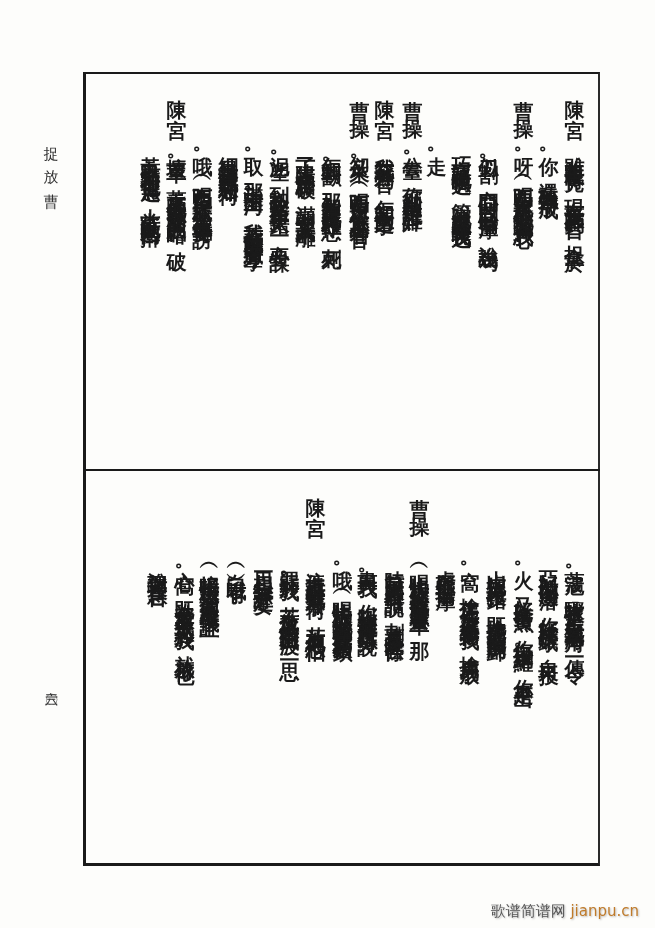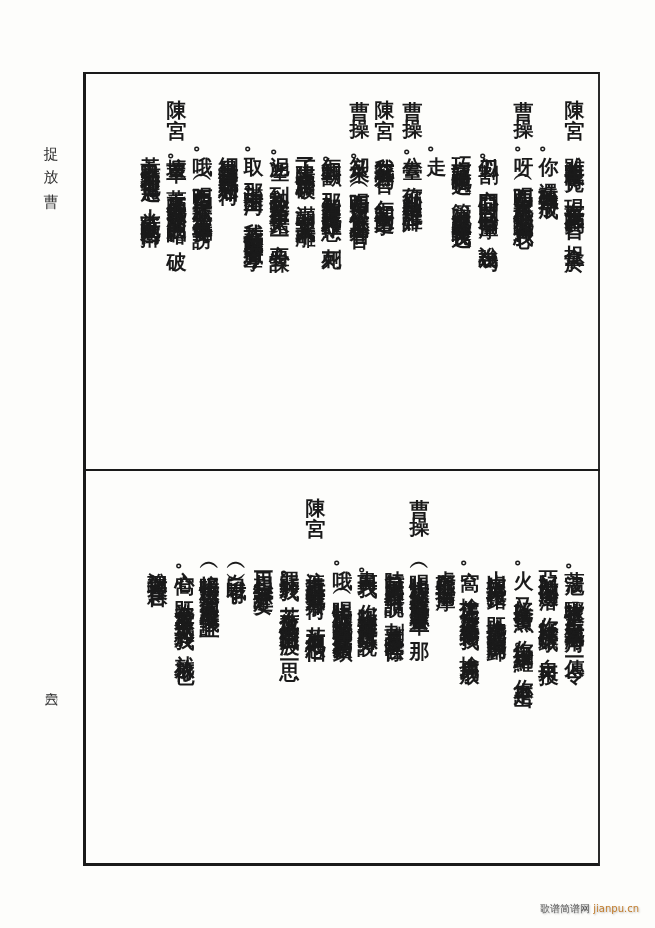--- a/index.html
+++ b/index.html
@@ -35,21 +35,21 @@
     writing-mode: vertical-rl; text-orientation: upright;
     font-size: 15px; letter-spacing: 24px; color: #333;
   }
   .pageno {
     position: absolute; left: 42px; top: 682px; width: 18px;
     writing-mode: vertical-rl; text-orientation: upright;
     font-size: 13px; letter-spacing: 1px; color: #333;
   }
   .watermark {
     position: absolute; right: 16px; top: 902px;
-    font-family: "DejaVu Sans", sans-serif; font-size: 10px; color: #555;
+    font-family: "DejaVu Sans", sans-serif; font-size: 15px; color: #555;
     text-shadow: 1px 1px 2px #bbb;
     text-align: right;
   }
   .watermark .url { color: #c07b2a; }
 </style>
 </head>
 <body>
 
 <div class="frame"></div>
 <div class="divider"></div>

